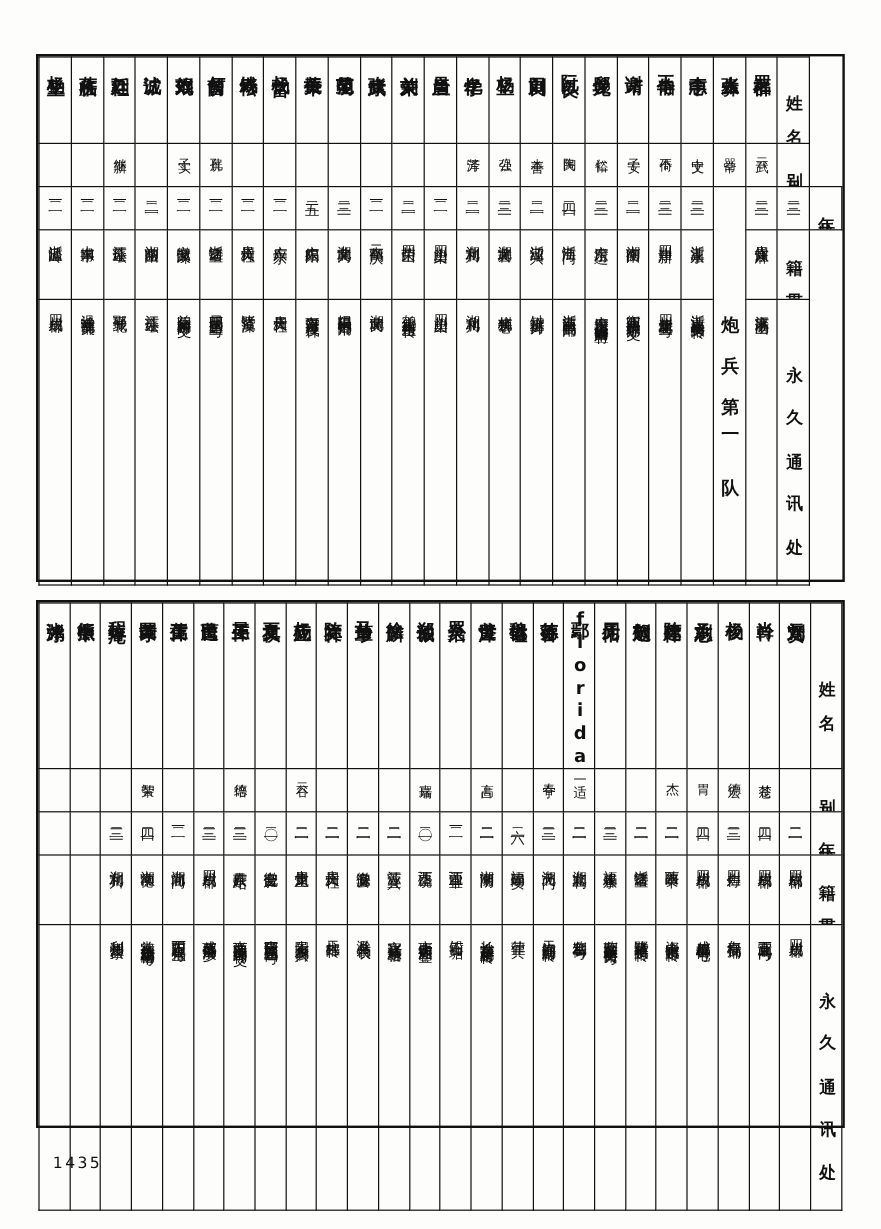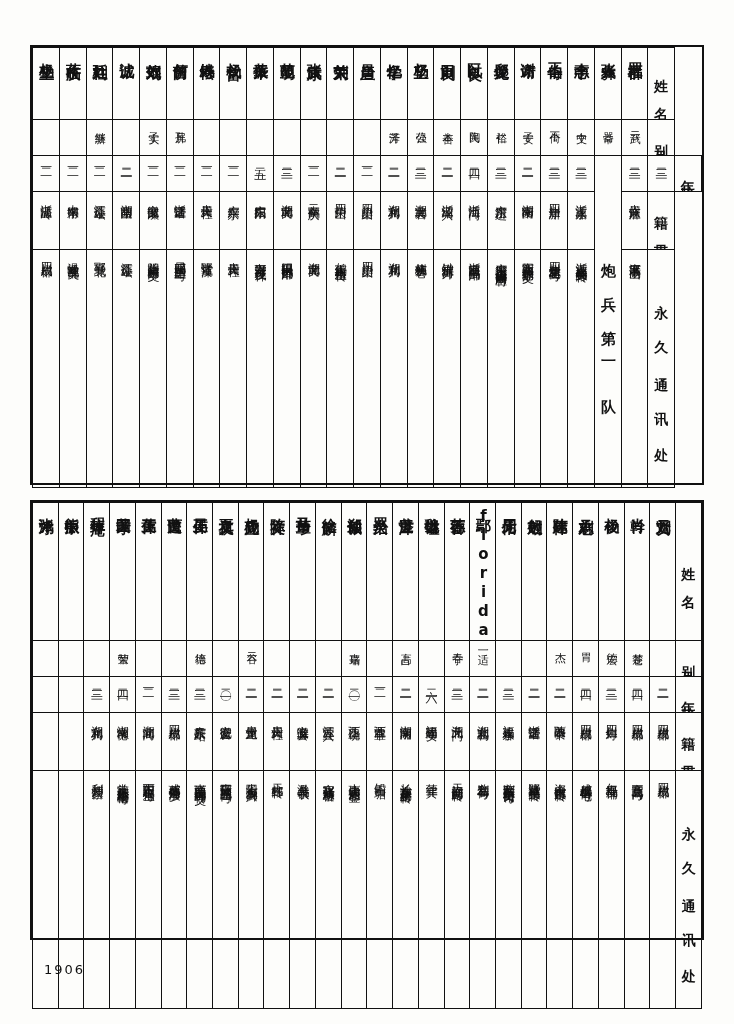--- a/index.html
+++ b/index.html
@@ -1356,14 +1356,14 @@
         <td class="r-addr hdr-addr">
               <div class="cell mid">
                 <span class="v">永 久 通 讯 处</span>
               </div>
             </td>
       </tr>
     </tbody>
       </table>
   </div>
 
-  <div class="pageno">1906</div>
+  <div class="pageno">1435</div>
 </div>
 
 </body></html>

